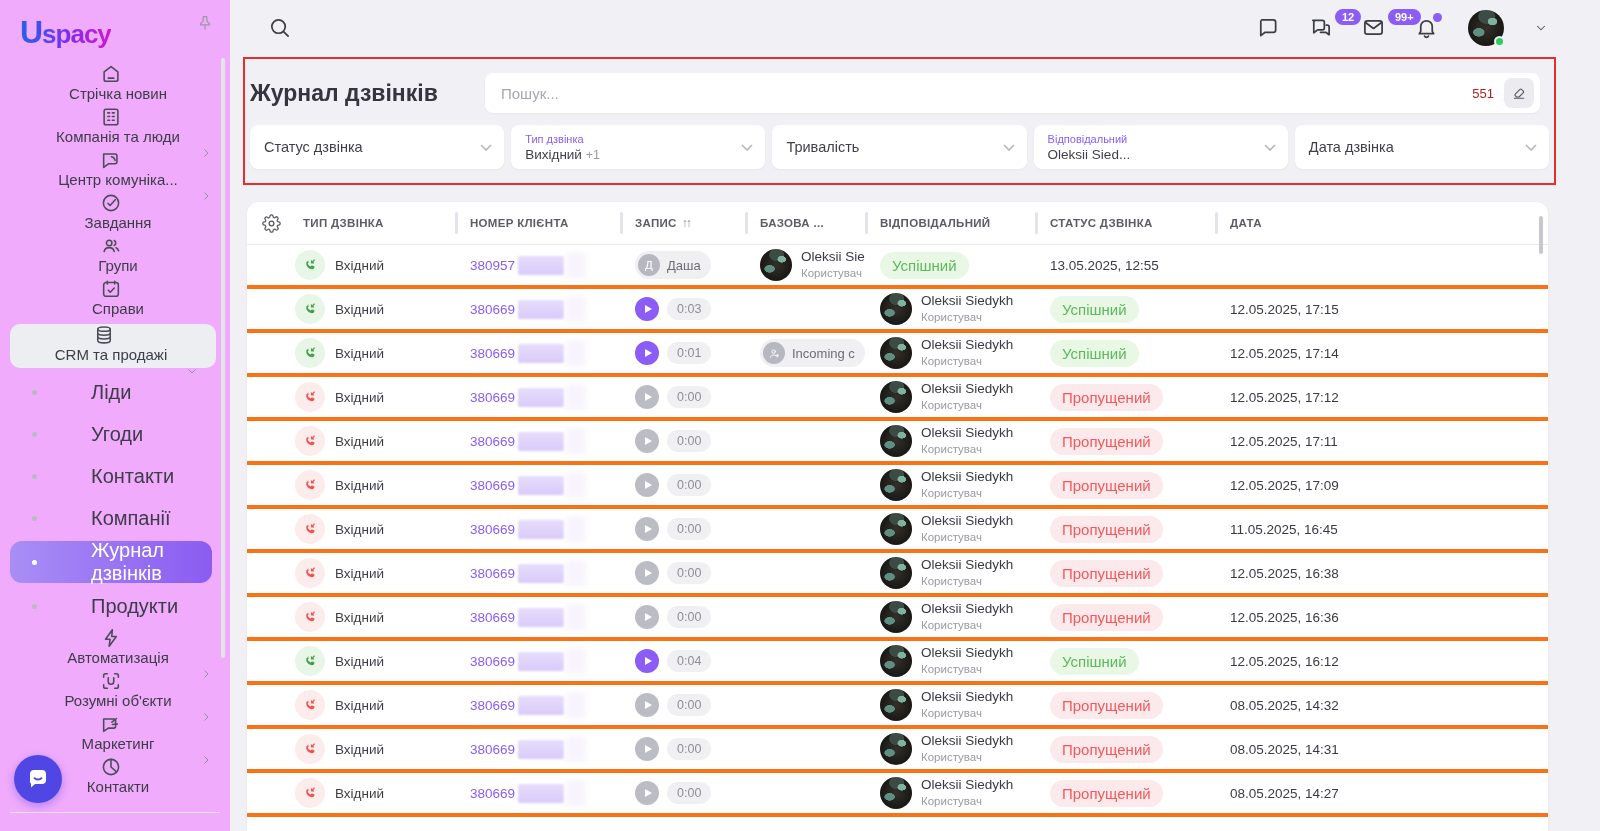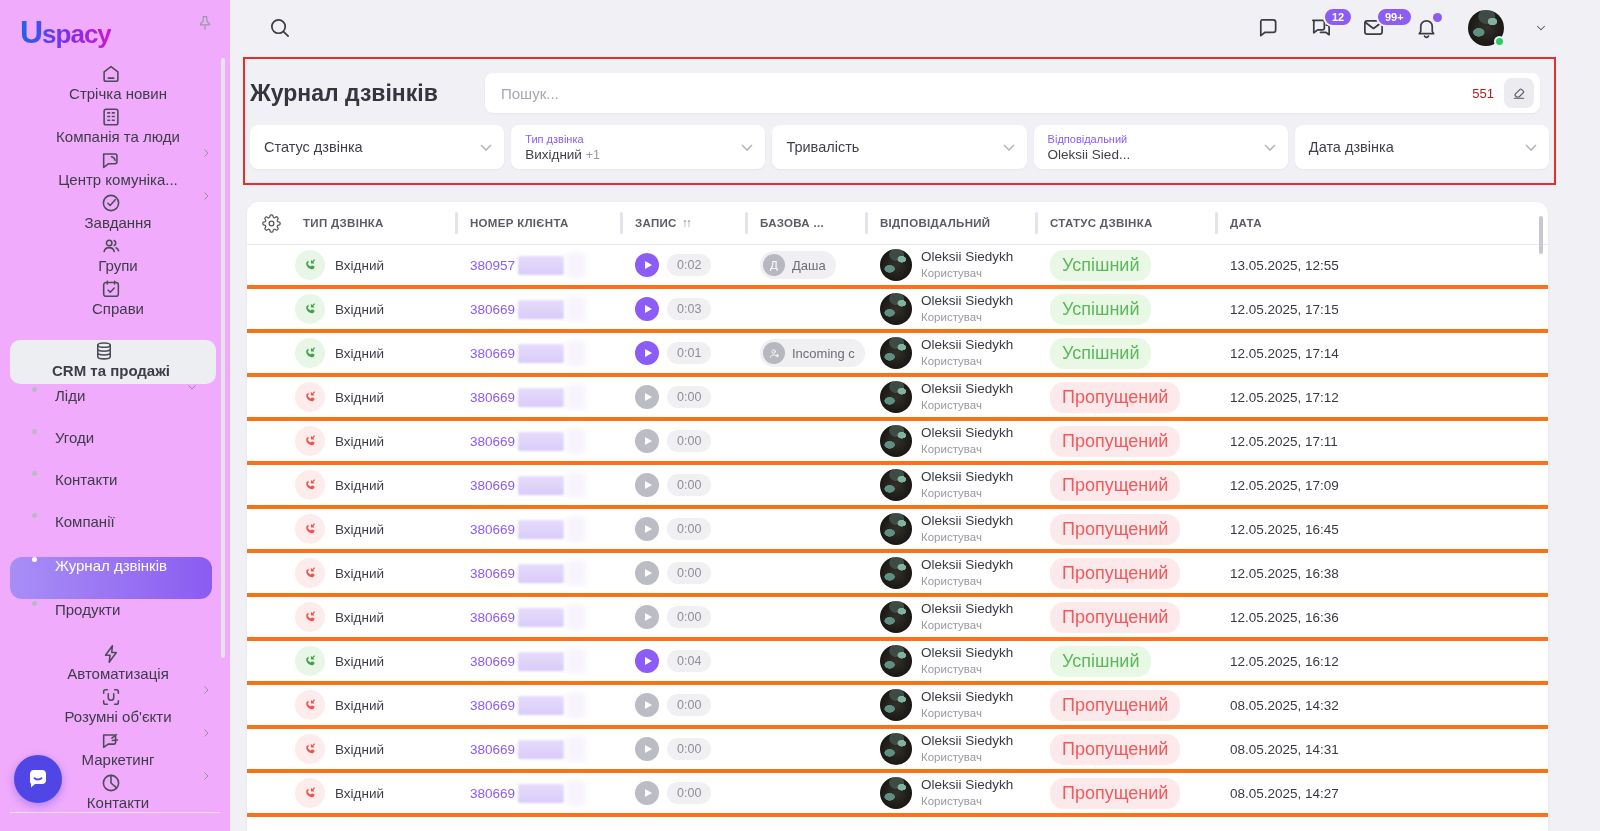--- a/index.html
+++ b/index.html
@@ -16,43 +16,43 @@
   .logo .big { font-size:32px; }
   .pin-btn svg { width:18px; height:18px; stroke:#9a9aa3; fill:none; stroke-width:1.6; }
   nav { margin-top:8px; }
   .nav-item { height:43px; display:flex; align-items:center; padding:0 18px 0 24px;
               font-size:15px; color:#3d3d47; cursor:pointer;flex-direction:column; }
   .nav-item .icon { width:22px; height:22px; margin-right:14px; flex:none; }
   .nav-item .icon svg { width:22px; height:22px; stroke:#4c4c56; fill:none; stroke-width:1.7;
                         stroke-linecap:round; stroke-linejoin:round; }
   .nav-item .chev { margin-left:auto; }
   .nav-item .chev svg { width:12px; height:12px; stroke:#8a8a93; fill:none; stroke-width:1.8; }
-  .nav-item.parent { background:#eceef2; border-radius:10px; margin:19px 14px 3px 10px;
-                     padding-left:14px; height:44px;font-weight:bold; }
-  .sub-item { height:42px; display:flex; padding-left:32px; font-size:15px; color:#3d3d47; cursor:pointer; }
+  .nav-item.parent { background:#eceef2; border-radius:10px; margin:3px 14px 3px 10px;
+                     padding-left:14px; height:44px; }
+  .sub-item { height:42px; display:flex; align-items:center; padding-left:32px; font-size:20px; color:#3d3d47; cursor:pointer;gap:36px; }
   .sub-item .dot { width:5px; height:5px; border-radius:50%; background:#b9b9c1; margin-right:18px; flex:none; }
   .sub-item.active { background:linear-gradient(90deg,#a98ef6,#8a5cf1); border-radius:12px;
                      margin:2px 18px 2px 10px; padding-left:22px; color:#fff; }
   .sub-item.active .dot { background:#fff; }
   .sb-scroll { position:absolute; right:5px; top:58px; width:4px; height:600px; border-radius:2px; background:#e4e4ea; }
   .sb-footline { position:absolute; left:10px; right:10px; bottom:18px; border-top:1px solid #e4e4e8; }
   .chat-fab { position:absolute; left:14px; top:755px; width:48px; height:48px; border-radius:50%;
               background:#4f46e5; display:flex; align-items:center; justify-content:center;
               box-shadow:0 3px 8px rgba(79,70,229,.4); cursor:pointer; z-index:6; }
 
   
   .main { flex:1; position:relative; display:flex; flex-direction:column; background:#f1f1f5; }
 
   .topbar { height:55px; flex:none; display:flex; align-items:center; padding:0 52px 0 38px; }
   .tb-search svg { width:21px; height:21px; stroke:#6e6e78; fill:none; stroke-width:1.8; stroke-linecap:round; }
   .tb-right { margin-left:auto; display:flex; align-items:center; gap:30px; }
   .tb-ic { position:relative; display:flex; cursor:pointer; }
   .tb-ic svg { width:23px; height:23px; stroke:#3c3c46; fill:none; stroke-width:1.8;
                stroke-linecap:round; stroke-linejoin:round; }
-  .badge { position:absolute; top:-9px; left:14px; background:#8b5cf6; color:#fff; font-size:11px;
+  .badge { position:absolute; top:-9px; left:24px; background:#8b5cf6; color:#fff; font-size:11px;
            font-weight:700; padding:2px 7px; border-radius:10px; border:2px solid #f1f1f5; line-height:12px;text-align:center; }
   .bell-dot { position:absolute; top:-3px; right:-4px; width:9px; height:9px; border-radius:50%; background:#8b5cf6; }
   .tb-avatar { position:relative; width:36px; height:36px; border-radius:50%; cursor:pointer;
                background: radial-gradient(10px 8px at 68% 32%, #7fb3a0 0 45%, transparent 50%),
                            radial-gradient(12px 9px at 30% 62%, #5f8f82 0 45%, transparent 50%),
                            radial-gradient(16px 14px at 52% 18%, #3c4b44 0 50%, transparent 56%),
                            radial-gradient(circle, #33302a 0%, #181613 75%); }
   .tb-avatar .status { position:absolute; right:-1px; bottom:-1px; width:11px; height:11px;
                        border-radius:50%; background:#2ecc5e; border:2px solid #f1f1f5; }
   .tb-caret svg { width:14px; height:14px; stroke:#55555e; fill:none; stroke-width:1.8; }
@@ -127,21 +127,21 @@
   .bava svg { width:13px; height:13px; stroke:#fff; fill:none; stroke-width:1.7; stroke-linecap:round; }
   .bchip .btxt { overflow:hidden; text-overflow:clip; white-space:nowrap; }
   .pava { width:32px; height:32px; border-radius:50%; flex:none;
           background: radial-gradient(9px 7px at 68% 32%, #7fb3a0 0 45%, transparent 50%),
                       radial-gradient(11px 8px at 30% 62%, #5f8f82 0 45%, transparent 50%),
                       radial-gradient(14px 12px at 52% 18%, #3c4b44 0 50%, transparent 56%),
                       radial-gradient(circle, #33302a 0%, #181613 75%); }
   .nm { display:flex; flex-direction:column; margin-left:9px; line-height:1.25; }
   .nm .n1 { font-size:13.5px; color:#3a3a44; }
   .nm .n2 { font-size:11.5px; color:#9a9aa3; }
-  .chip { font-size:18px; border-radius:14px; padding:5px 12px; }
+  .chip { font-size:15px; border-radius:14px; padding:5px 12px; }
   .chip.success { background:#e9f8e4; color:#5cb85c; }
   .chip.missed { background:#fce9ec; color:#f05a5a; }
   .c-date { font-size:13.5px; color:#3a3a44; }
 </style>
 </head>
 <body>
 
 <div class="app">
 
   <aside class="sidebar">
@@ -431,26 +431,20 @@
                 </svg>
               </span>
          <span class="type-label">Вхідний</span>
        </div>
        <div class="cell">
               <span class="num-link">380957</span>
               <span class="redact-a"></span>
               <span class="redact-b"></span>
             </div>
        <div class="cell">
-         <span class="play on">
-                <span class="tri"></span>
-              </span>
-         <span class="dur">0:02</span>
-       </div>
-       <div class="cell">
               <span class="bchip">
                 <span class="bava">Д</span>
                 <span class="btxt">Даша</span>
               </span>
             </div>
        <div class="cell">
          <span class="pava"></span>
          <span class="nm">
                 <span class="n1">Oleksii Siedykh</span>
                 <span class="n2">Користувач</span>
@@ -672,21 +666,21 @@
        <div class="cell">
          <span class="pava"></span>
          <span class="nm">
                 <span class="n1">Oleksii Siedykh</span>
                 <span class="n2">Користувач</span>
               </span>
        </div>
        <div class="cell">
               <span class="chip missed">Пропущений</span>
             </div>
-       <div class="cell c-date">12.05.2025, 16:45</div>
+       <div class="cell c-date">11.05.2025, 16:45</div>
      </div>
           <div class="grid trow">
        <div class="cell"></div>
        <div class="cell c-type">
          <span class="call-ic miss">
                 <svg viewBox="0 0 24 24" fill="none">
                   <path d="M8.9 4.8c.4 1 .8 2 1.1 2.8.1.4 0 .8-.3 1.1L8.5 9.9c.9 1.9 2.5 3.5 4.4 4.4l1.2-1.2c.3-.3.7-.4 1.1-.3.8.3 1.8.7 2.8 1.1.5.2.8.7.7 1.2-.2 1.4-1 2.5-2.2 3-4.6 1.8-11.7-5.2-9.9-9.9.5-1.2 1.6-2 3-2.2.6-.1 1.1.2 1.3.8z" fill="currentColor" stroke="none"></path>
                   <path d="m18.5 4.5-4.3 4.3M14.2 5.6v3.2h3.2" stroke="currentColor" stroke-width="1.7" stroke-linecap="round" stroke-linejoin="round"></path>
                 </svg>
               </span>

